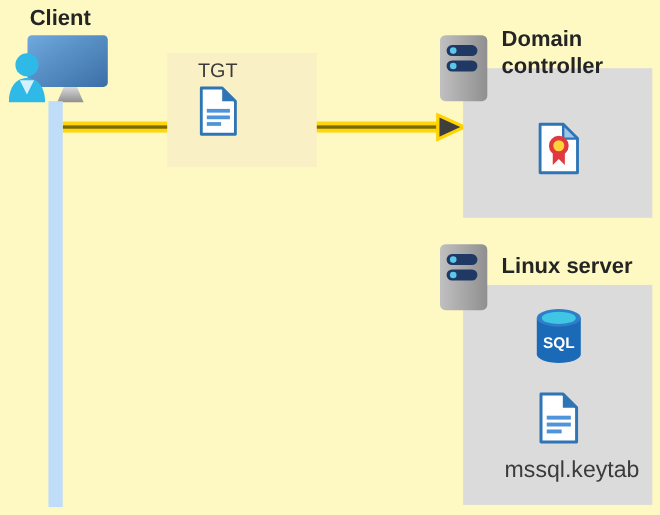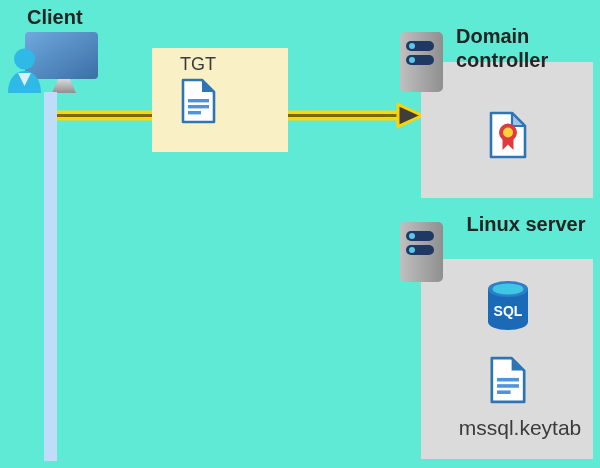--- a/index.html
+++ b/index.html
@@ -1,17 +1,17 @@
 <!DOCTYPE html>
 <html><head>
 <meta charset="utf-8">
 <style>
   html,body { margin:0; padding:0; background:#ffffff; }
   .canvas {
-    position:relative; width:600px; height:468px; background:#5eead4;
+    position:relative; width:600px; height:468px; background:#fef9c3;
     font-family:"Liberation Sans", sans-serif; overflow:hidden;
   }
   .abs { position:absolute; }
 
   
   .node-title { font-weight:700; font-size:20px; line-height:24px; color:#242424; }
   .ticket-label { font-size:18px; color:#3b3b3b; }
   .file-label { font-size:21px; color:#3b3b3b; text-align:center; }
 
   
@@ -32,21 +32,21 @@
   }
   .ticket-col { display:flex; flex-direction:column; align-items:center; min-width:38px; }
   .ticket-col svg { margin-top:3px; }
 
   
   .panel { background:#dbdbdb; }
   .dc-panel { left:421px; top:62px; width:172px; height:136px; }
   .linux-panel { left:421px; top:259px; width:172px; height:200px; }
 
   .dc-title { left:456px; top:24px; width:132px; }
-  .linux-title { left:456px; top:212px; width:140px; white-space:nowrap;text-align:center; }
+  .linux-title { left:456px; top:230px; width:140px; white-space:nowrap; }
 
   
   .server {
     width:43px; height:60px; border-radius:5px;
     background:linear-gradient(90deg,#c0c0c0,#8f8f8f);
   }
   .server-dc { left:400px; top:32px; }
   .server-linux { left:400px; top:222px; }
   .server .bar {
     position:absolute; left:6px; width:28px; height:10px;

